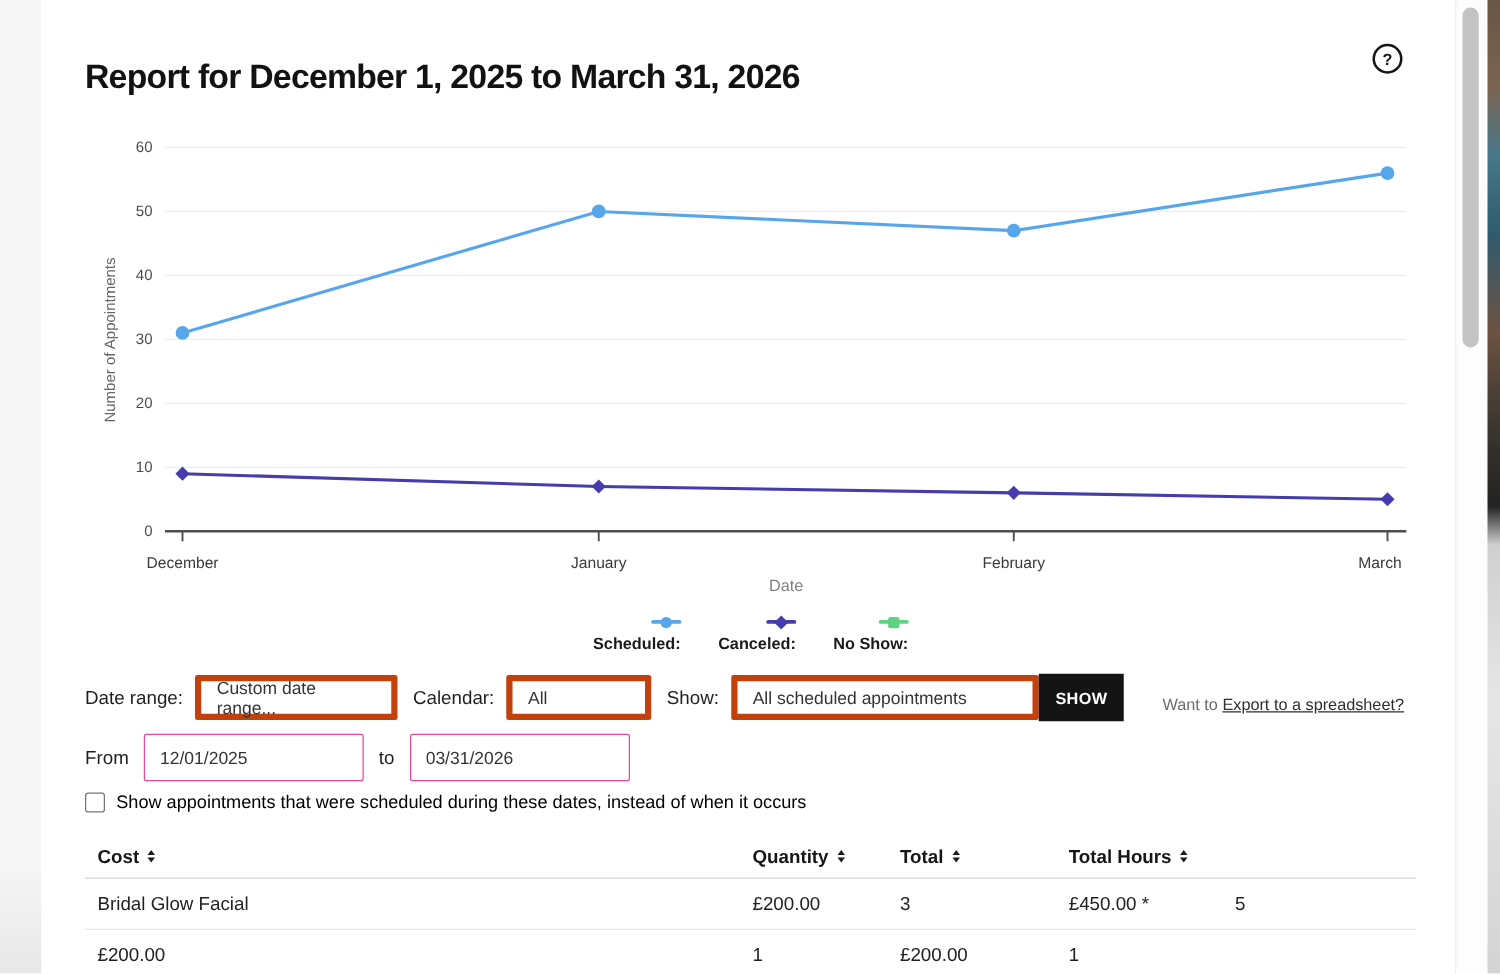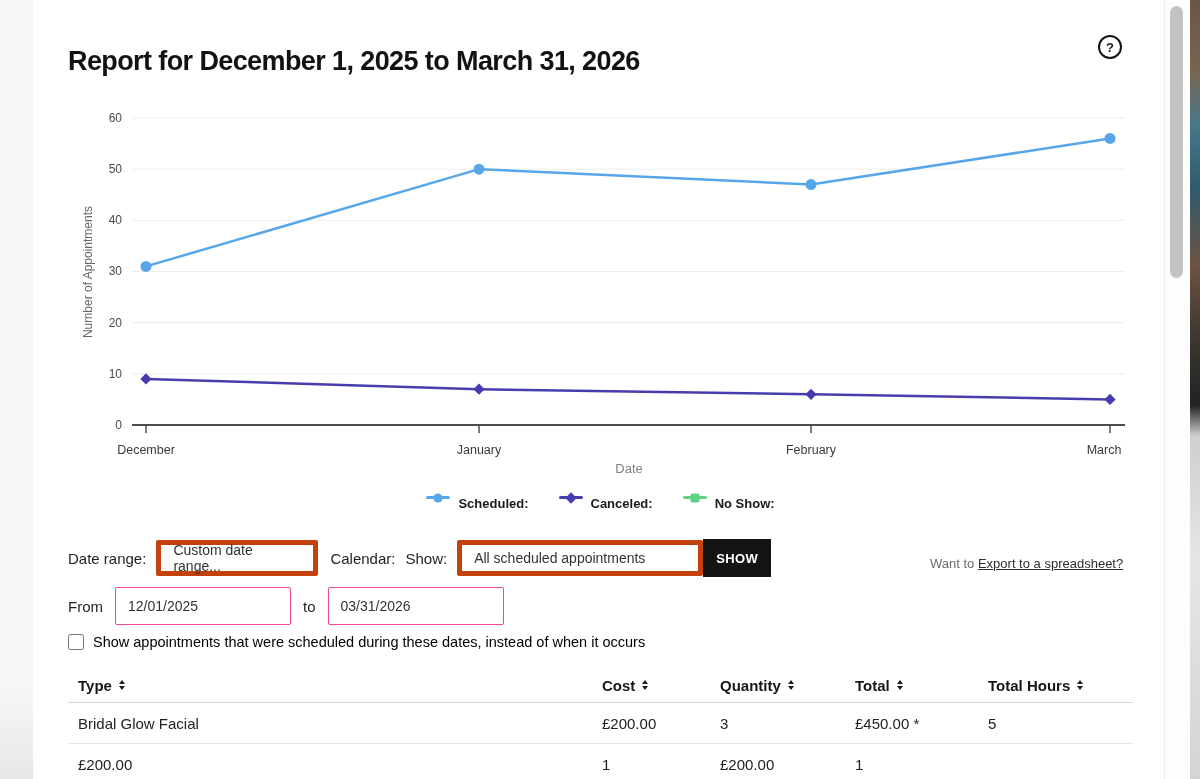--- a/index.html
+++ b/index.html
@@ -9,21 +9,21 @@
         background:linear-gradient(180deg,#f7f7f7 0%,#f7f7f7 88%,#e7e7e7 100%);}
   .page-title{position:absolute;left:68px;top:28px;font-size:27px;font-weight:bold;
         letter-spacing:-0.6px;color:#121212;}
   .help{position:absolute;left:1098px;top:35px;width:20px;height:20px;border:2px solid #141414;
         border-radius:50%;display:flex;align-items:center;justify-content:center;
         font-size:13px;font-weight:bold;color:#141414;cursor:pointer;}
   svg text{font-family:"Liberation Sans",sans-serif;}
   #chart{position:absolute;left:0;top:0;}
   .legend{position:absolute;left:68px;top:496px;width:1065px;display:flex;
         justify-content:center;gap:30px;align-items:center;}
-  .legend-item{display:flex;align-items:flex-start;gap:8px;}
+  .legend-item{display:flex;align-items:flex-end;gap:8px;flex-direction:column;}
   .legend-label{font-size:13px;font-weight:bold;color:#1a1a1a;}
   .lmark{position:relative;width:24px;height:3px;border-radius:2px;display:inline-block;}
   .lshape{position:absolute;left:50%;top:50%;transform:translate(-50%,-50%);}
   .shape-circle{width:9px;height:9px;border-radius:50%;}
   .shape-diamond{width:8px;height:8px;transform:translate(-50%,-50%) rotate(45deg);}
   .shape-plus{width:9px;height:9px;border-radius:2px;}
   .filters{position:absolute;left:68px;top:539px;display:flex;align-items:center;}
   .flabel{font-size:15px;color:#1f1f1f;margin-right:10px;}
   .selbox{height:36px;border:5px solid #c2410c;border-radius:2px;background:#fff;
         display:flex;align-items:center;padding:0 12px;font-size:14px;color:#333;
@@ -126,20 +126,21 @@
           <span class="lshape shape-plus" style="background: rgb(94, 210, 131);"></span>
         </span>
         <span class="legend-label">No Show:</span>
       </span>
     </div>
 
   <div class="filters">
     <span class="flabel">Date range:</span>
     <div class="selbox" style="width:162px">Custom date range...</div>
     <span class="flabel">Calendar:</span>
+    <div class="selbox" style="width:116px">All</div>
     <span class="flabel">Show:</span>
     <div class="selbox" style="width:246px">All scheduled appointments</div>
     <button class="show-btn">SHOW</button>
   </div>
 
   <div class="export">
     <span class="prefix">Want to </span><a>Export to a spreadsheet?</a>
   </div>
 
   <div class="range-row">
@@ -149,27 +150,20 @@
     <input class="date-input" value="03/31/2026" style="">
   </div>
 
   <div class="check-row">
     <span class="checkbox"></span>
     <span class="check-label">Show appointments that were scheduled during these dates, instead of when it occurs</span>
   </div>
 
   <div class="report-table">
     <div class="trow thead" id="thead">
-        <div class="th">
-          <span>Type</span>
-          <span class="sort">
-            <i class="up"></i>
-            <i class="dn"></i>
-          </span>
-        </div>
         <div class="th">
           <span>Cost</span>
           <span class="sort">
             <i class="up"></i>
             <i class="dn"></i>
           </span>
         </div>
         <div class="th">
           <span>Quantity</span>
           <span class="sort">

